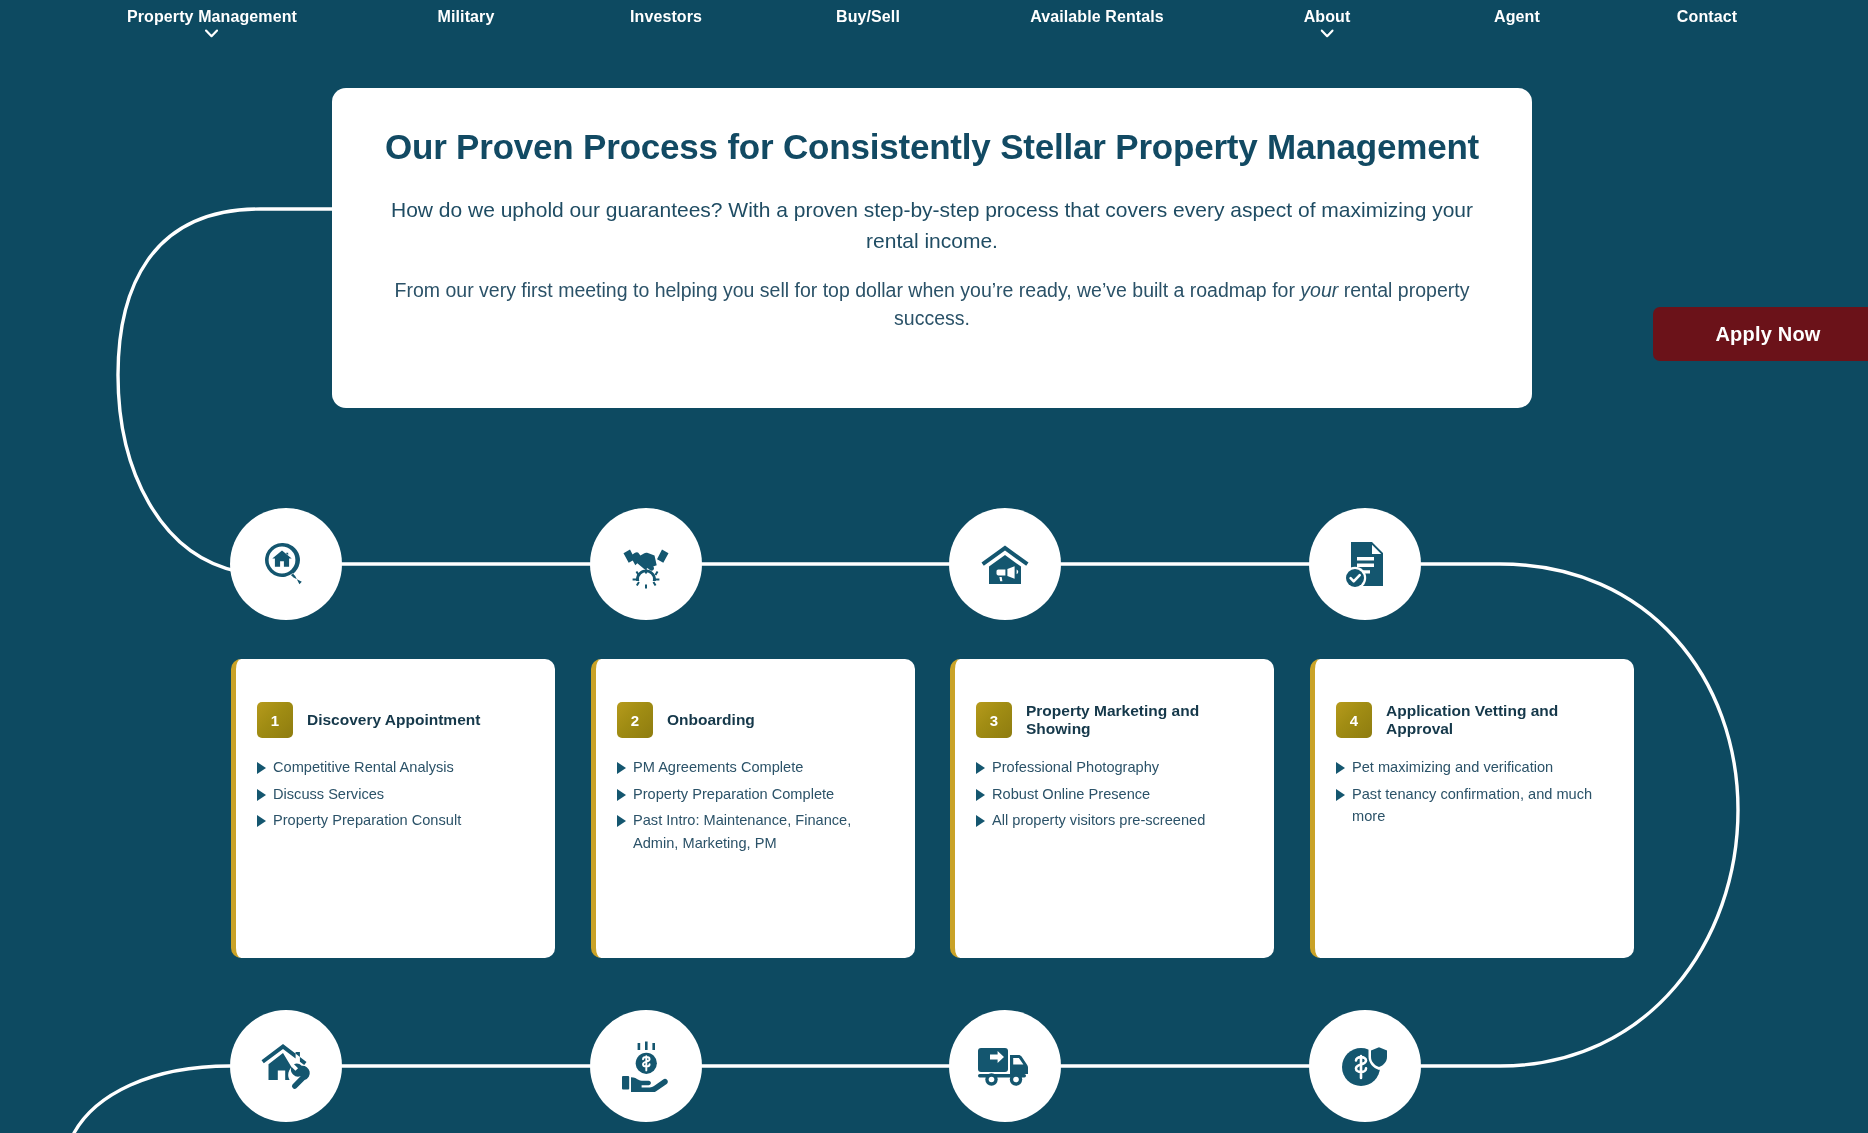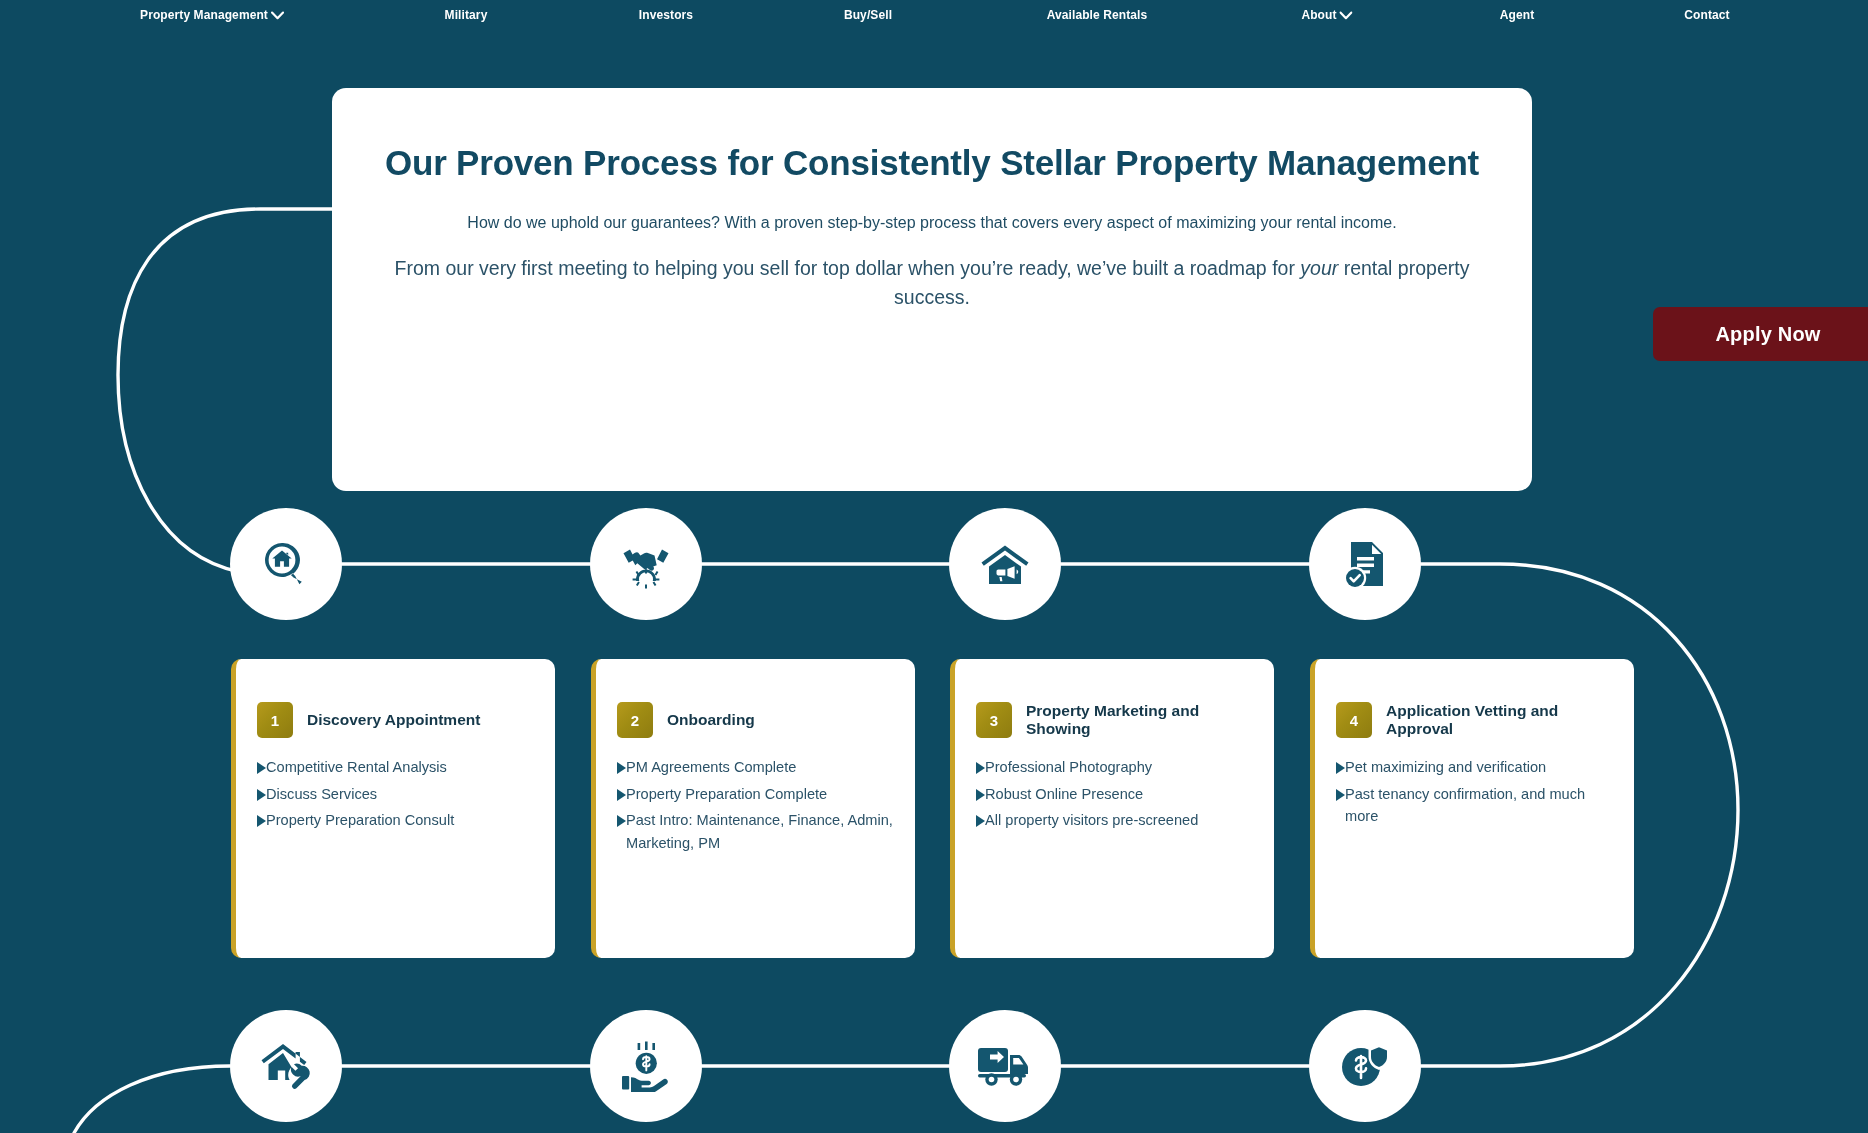--- a/index.html
+++ b/index.html
@@ -24,56 +24,57 @@
     left: 0; top: 0;
     width: 1868px;
     height: 40px;
     background: #0d4a61;
     z-index: 40;
   }
   .nav-item {
     position: absolute;
     top: 8px;
     color: #ffffff;
-    font-size: 12px;
+    font-size: 16px;
     font-weight: 600;
     letter-spacing: .1px;
     white-space: nowrap;
     cursor: pointer;
     display: flex;
     align-items: center;
     gap: 3px;
     transform: translateX(-50%);
+    flex-direction: column;
   }
   .nav-caret { display: inline-block; line-height: 1; }
   .nav-caret svg { display: block; }
 
   
   #hero-card {
     position: absolute;
     left: 332px; top: 88px;
     width: 1200px;
-    height: 403px;
+    height: 320px;
     background: #ffffff;
     border-radius: 14px;
     z-index: 25;
-    padding: 54px 52px 0 52px;
+    padding: 38px 52px 0 52px;
   }
   #hero-title {
     color: #124a63;
     font-size: 35px;
     line-height: 1.18;
     font-weight: 700;
     text-align: center;
     letter-spacing: -0.2px;
   }
   .hero-para {
     color: #2a4f63;
     text-align: center;
-    font-size: 16px;
+    font-size: 21px;
     line-height: 1.45;
     font-weight: 400;
   }
   #hero-para-1 { margin-top: 28px; color:#1f4c63; }
   #hero-para-2 { margin-top: 20px; font-size: 19.5px; color:#2b5268; }
   #hero-para-2 em { font-style: italic; }
 
   
   #apply-now {
     position: absolute;
@@ -147,21 +148,21 @@
   .step-title {
     color: #15384a;
     font-size: 15.5px;
     font-weight: 700;
     line-height: 1.18;
   }
   .step-list { margin-top: 13px; list-style: none; }
   .step-list li {
     display: flex;
     align-items: flex-start;
-    gap: 0;
+    gap: 7px;
     color: #2b5268;
     font-size: 14.6px;
     line-height: 1.55;
     margin-bottom: 4px;
   }
   .bullet-tri {
     flex: 0 0 auto;
     margin-top: 6px;
     width: 0; height: 0;
     border-left: 9px solid #14566f;

